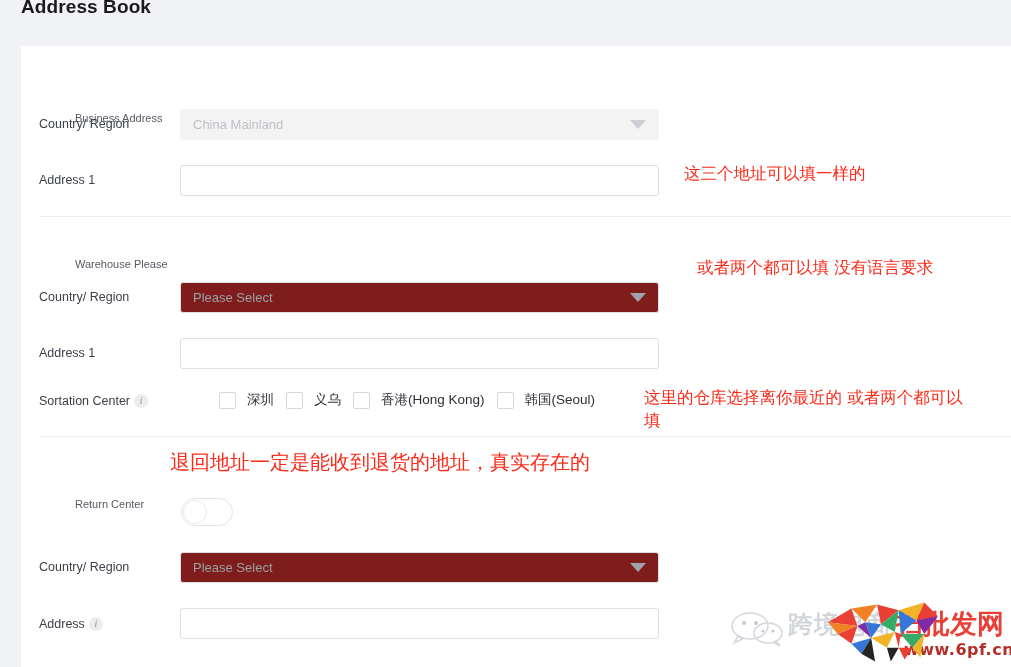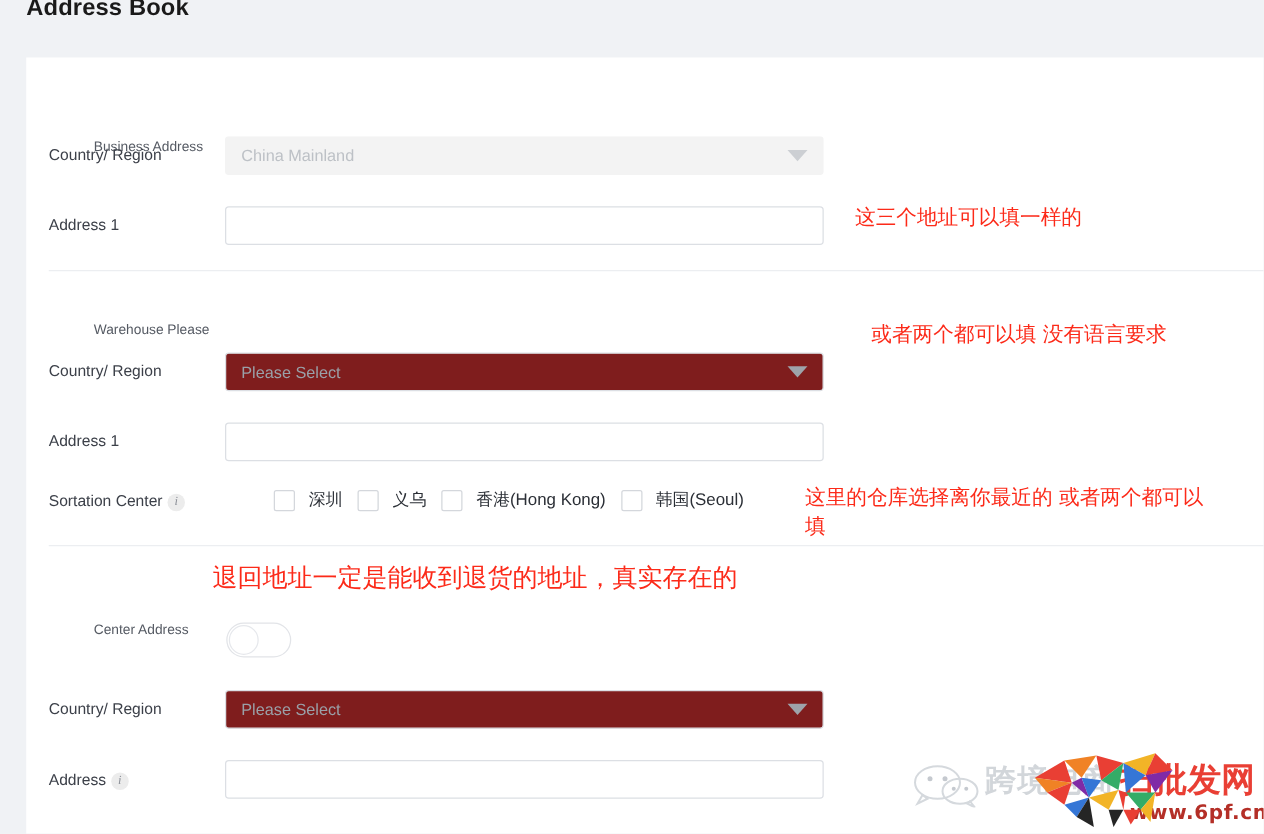--- a/index.html
+++ b/index.html
@@ -272,21 +272,21 @@
         <span class="cb-label">香港(Hong Kong)</span>
       </label>
       <label class="cb-item">
         <span class="cb-box"></span>
         <span class="cb-label">韩国(Seoul)</span>
       </label>
     </div>
 
     <div class="divider" style="top:390px"></div>
 
-    <div class="section-title ra">Center Address</div>
+    <div class="section-title ra">Return Center</div>
 
 
     <div class="field-label" style="top:513px">Country/ Region</div>
     <div class="control select" style="top:506px">
       <span>Please Select</span>
       <span class="caret"></span>
     </div>
 
     <div class="field-label" style="top:570px">
       <span>Address</span><span class="info-icon">i</span>

